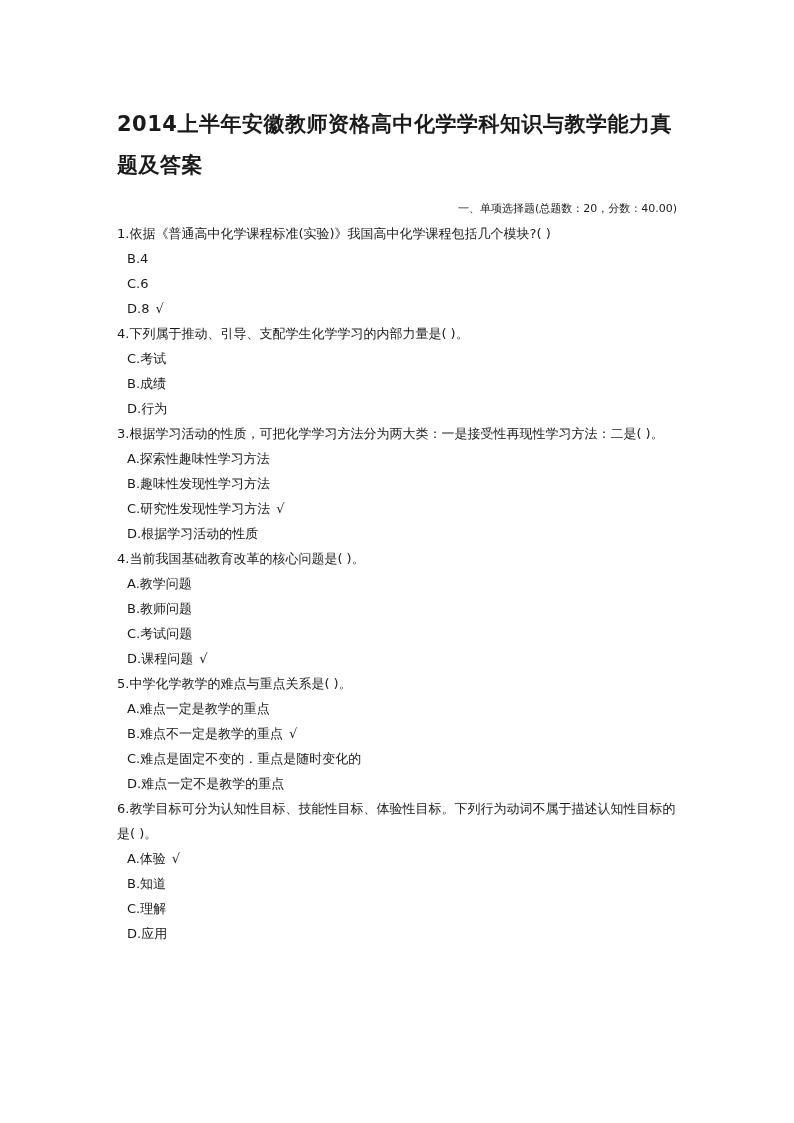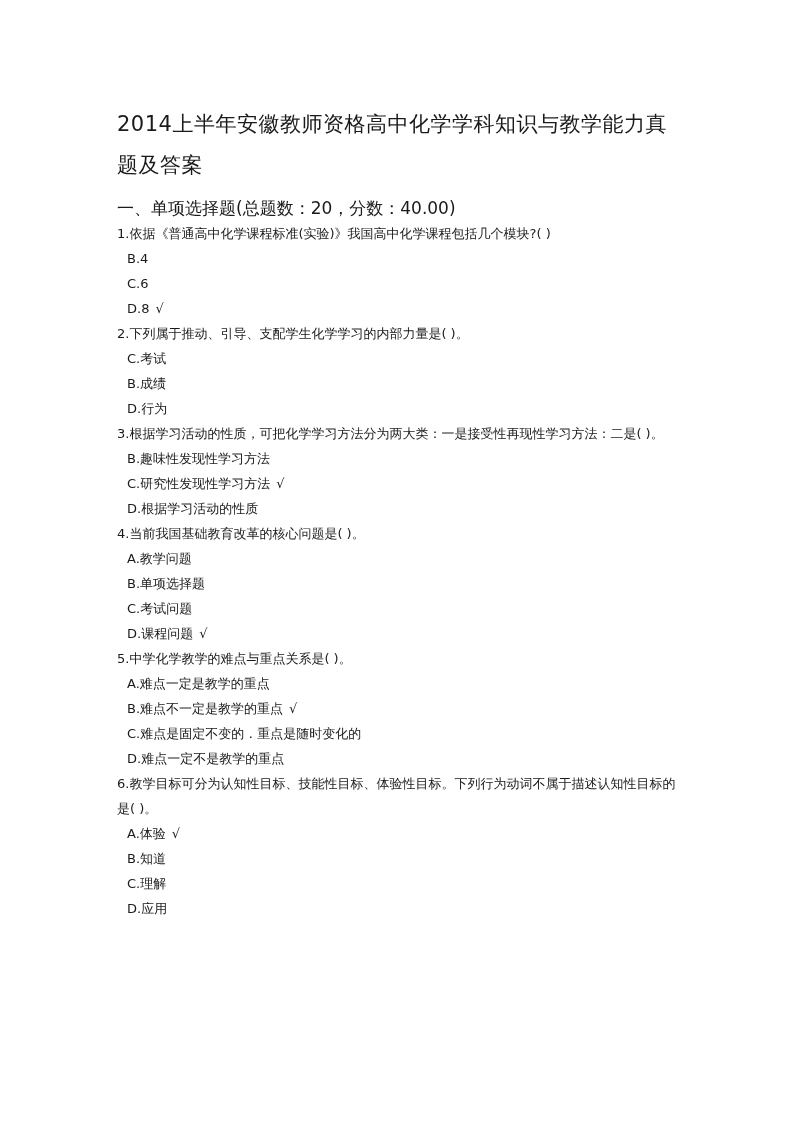--- a/index.html
+++ b/index.html
@@ -1,46 +1,47 @@
 <!DOCTYPE html>
 <html><head>
 <meta charset="utf-8">
 <style>
   html, body { margin: 0; padding: 0; background: #ffffff; }
   body { width: 794px; height: 1123px; position: relative; overflow: hidden;
          font-family: "DejaVu Sans", "Liberation Sans", sans-serif; color: #1a1a1a; }
   .page { position: absolute; left: 117px; top: 104px; width: 560px; }
-  .title { font-size: 21px; line-height: 41px; letter-spacing: 0.5px; margin: 0; font-weight: normal; }
-  .section { font-size: 17px; line-height: 25px; margin-top: 10px; }
+  .title { font-size: 21px; line-height: 41px; letter-spacing: 0.5px; margin: 0; font-weight: bold; }
+  .section { font-size: 11px; line-height: 25px; margin-top: 10px; text-align: right; }
   .q { font-size: 13px; line-height: 25px; }
   .opt { font-size: 13px; line-height: 25px; padding-left: 10px; }
   .check { margin-left: 6px; font-size: 13px; }
 </style>
 </head>
 <body>
 
 <div class="page">
   <h1 class="title">2014上半年安徽教师资格高中化学学科知识与教学能力真题及答案</h1>
   <div class="section">一、单项选择题(总题数：20，分数：40.00)</div>
   <div id="questions">
       <div class="q">1.依据《普通高中化学课程标准(实验)》我国高中化学课程包括几个模块?( )</div>
       <div class="opt"><span>B.4</span></div>
       <div class="opt"><span>C.6</span></div>
       <div class="opt"><span>D.8</span><span class="check">√</span></div>
-      <div class="q">2.下列属于推动、引导、支配学生化学学习的内部力量是( )。</div>
+      <div class="q">4.下列属于推动、引导、支配学生化学学习的内部力量是( )。</div>
       <div class="opt"><span>C.考试</span></div>
       <div class="opt"><span>B.成绩</span></div>
       <div class="opt"><span>D.行为</span></div>
       <div class="q">3.根据学习活动的性质，可把化学学习方法分为两大类：一是接受性再现性学习方法：二是( )。</div>
+      <div class="opt"><span>A.探索性趣味性学习方法</span></div>
       <div class="opt"><span>B.趣味性发现性学习方法</span></div>
       <div class="opt"><span>C.研究性发现性学习方法</span><span class="check">√</span></div>
       <div class="opt"><span>D.根据学习活动的性质</span></div>
       <div class="q">4.当前我国基础教育改革的核心问题是( )。</div>
       <div class="opt"><span>A.教学问题</span></div>
-      <div class="opt"><span>B.单项选择题</span></div>
+      <div class="opt"><span>B.教师问题</span></div>
       <div class="opt"><span>C.考试问题</span></div>
       <div class="opt"><span>D.课程问题</span><span class="check">√</span></div>
       <div class="q">5.中学化学教学的难点与重点关系是( )。</div>
       <div class="opt"><span>A.难点一定是教学的重点</span></div>
       <div class="opt"><span>B.难点不一定是教学的重点</span><span class="check">√</span></div>
       <div class="opt"><span>C.难点是固定不变的．重点是随时变化的</span></div>
       <div class="opt"><span>D.难点一定不是教学的重点</span></div>
       <div class="q">6.教学目标可分为认知性目标、技能性目标、体验性目标。下列行为动词不属于描述认知性目标的是( )。</div>
       <div class="opt"><span>A.体验</span><span class="check">√</span></div>
       <div class="opt"><span>B.知道</span></div>

